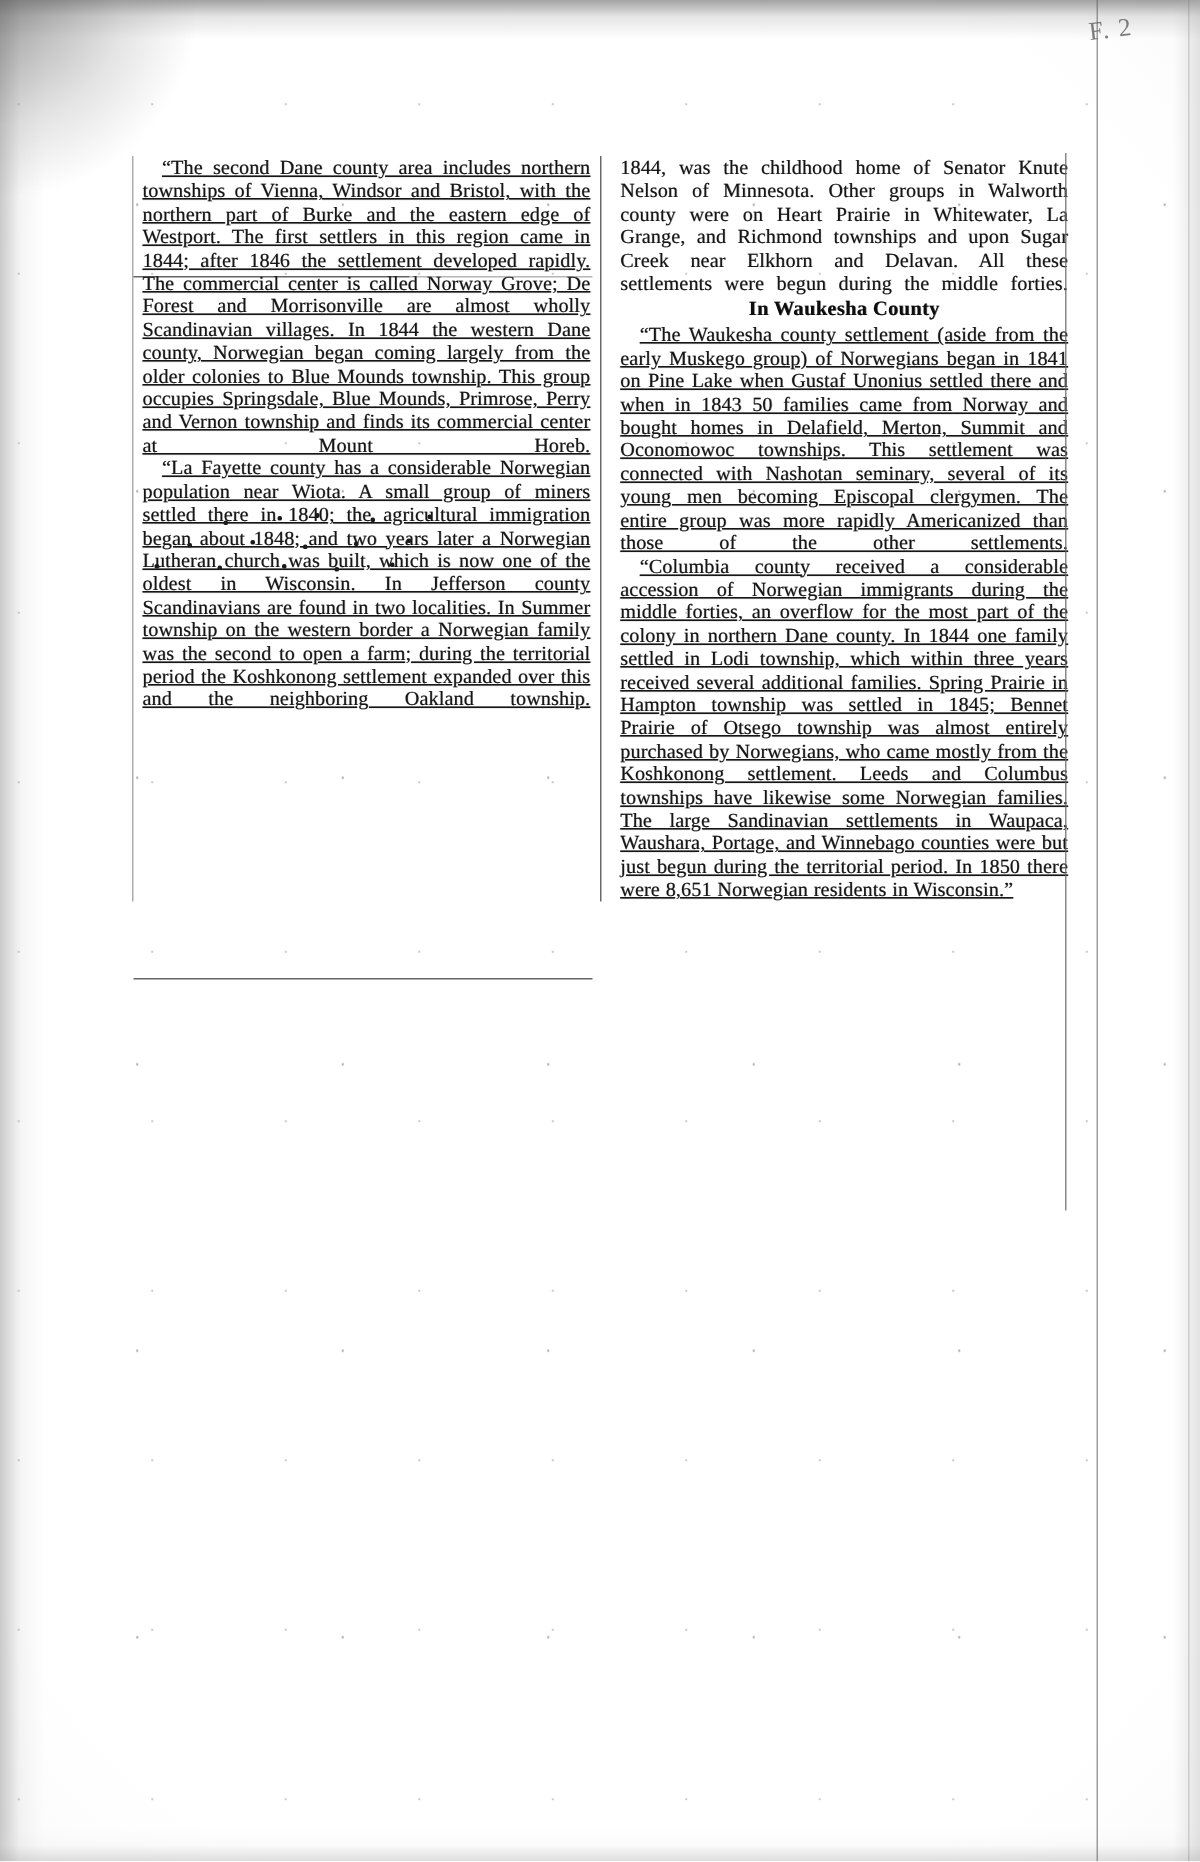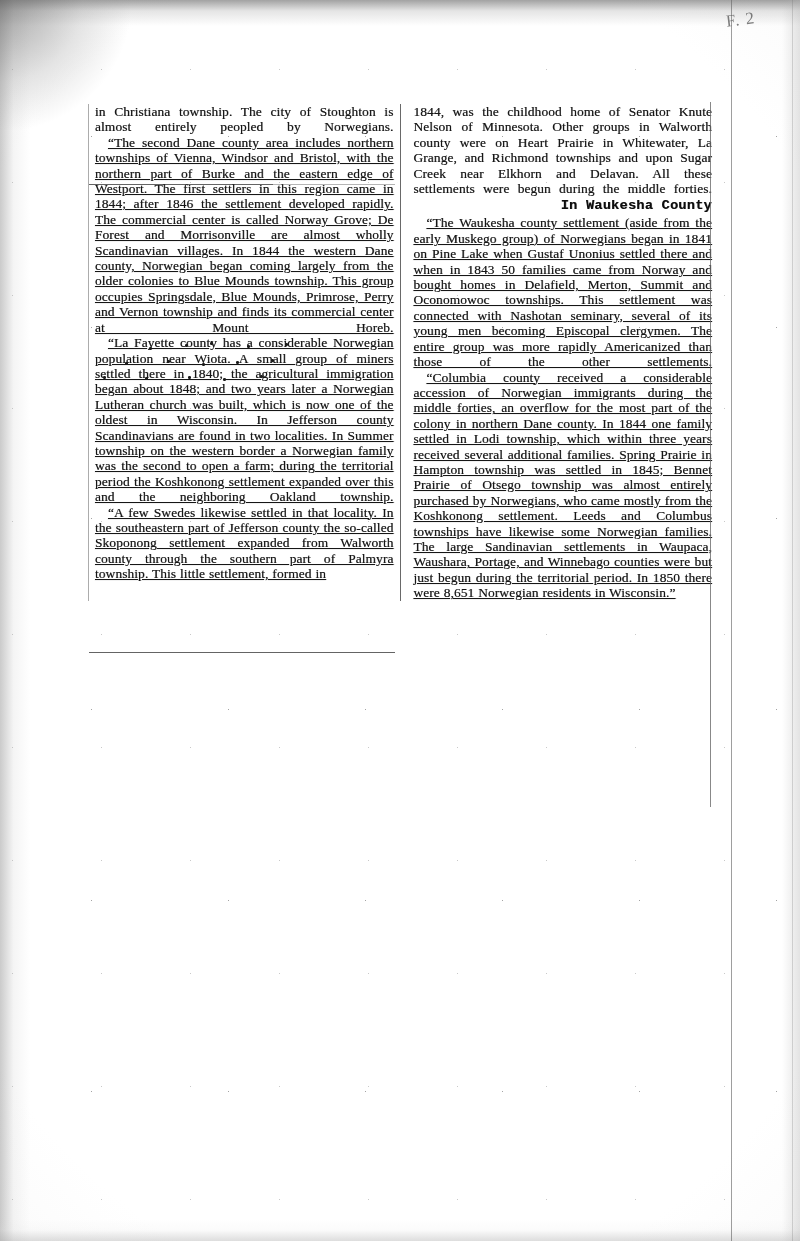--- a/index.html
+++ b/index.html
@@ -91,26 +91,25 @@
     
     text-shadow: 0.35px 0 0 rgba(0,0,0,.40), -0.3px 0.3px 0 rgba(0,0,0,.18);
   }
   p.indent { text-indent: 13px; text-decoration: underline; }
   p.last-left { text-align-last: left; }
 
   h2.subhead {
     margin: 2px 0 1px 0;
     font-size: 13.6px;
     line-height: 16px;
-    text-align: right;
+    text-align: center;
     font-weight: bold;
     color: #0d0d0d;
     letter-spacing: .25px;
     text-shadow: 0.5px 0 0 rgba(0,0,0,.55);
-    font-family: Liberation Mono, monospace;
   }
 
   
   .seam {
     position: absolute;
     height: 1px;
     background: rgba(40,40,40,.72);
   }
   .seam.soft { background: rgba(90,90,90,.45); }
 
@@ -154,32 +153,30 @@
 
   <div class="rule-vert" style="left:731px; top:0px; width:1.4px; height:1241px; opacity:.65;"></div>
   <div class="rule-vert" style="left:792px; top:0px; width:1px; height:1241px; opacity:.25;"></div>
 
   <div id="hand-mark">F. 2</div>
 
   <div id="clipping">
 
     <div class="column col-left">
 
-      <p>in Christiana township. The city of Stoughton is almost entirely peopled by Norwegians.</p>
 
       <div class="seam" style="left:0px; top:80px; width:184px;"></div>
       <div class="seam soft" style="left:184px; top:80px; width:122px;"></div>
 
       <p class="indent">“The second Dane county area includes  northern townships of Vienna, Windsor and Bristol, with the northern part of Burke and the eastern edge of Westport. The first settlers in this region came in 1844; after 1846 the settlement developed rapidly. The commercial center is called Norway Grove; De Forest and Morrisonville are almost wholly Scandinavian villages. In 1844 the western Dane county, Norwegian began coming largely from the older colonies to Blue Mounds township. This group occupies Springsdale, Blue Mounds, Primrose, Perry and Vernon township and finds its commercial center at Mount Horeb.</p>
 
       <p class="indent">“La Fayette county has a considerable Norwegian population near Wiota. A small group of miners settled there in 1840; the agricultural immigration began about 1848; and two years later a Norwegian Lutheran church was built, which is now one of the oldest in Wisconsin. In Jefferson county Scandinavians are found in two localities.  In Summer township on the western border a Norwegian family was the second to open a farm; during the territorial period the Koshkonong settlement expanded over this and the neighboring Oakland township.</p>
 
       <div class="seam" style="left:0px; top:548px; width:306px;"></div>
 
-      <p class="indent last-left">“A few Swedes likewise settled in that locality. In the southeastern part of Jefferson county the so-called Skoponong settlement expanded from Walworth county through the southern part of Palmyra township. This little settlement, formed in</p>
 
       <div class="dots" style="left:0;top:0;width:306px;height:720px;">
         <span class="dot" style="left:60px;  top:243px;"></span>
         <span class="dot" style="left:96px;  top:240px;"></span>
         <span class="dot" style="left:121px; top:238px;"></span>
         <span class="dot" style="left:158px; top:241px;"></span>
         <span class="dot" style="left:196px; top:239px;"></span>
         <span class="dot" style="left:36px;  top:258px;"></span>
         <span class="dot" style="left:78px;  top:256px;"></span>
         <span class="dot" style="left:113px; top:259px;"></span>

